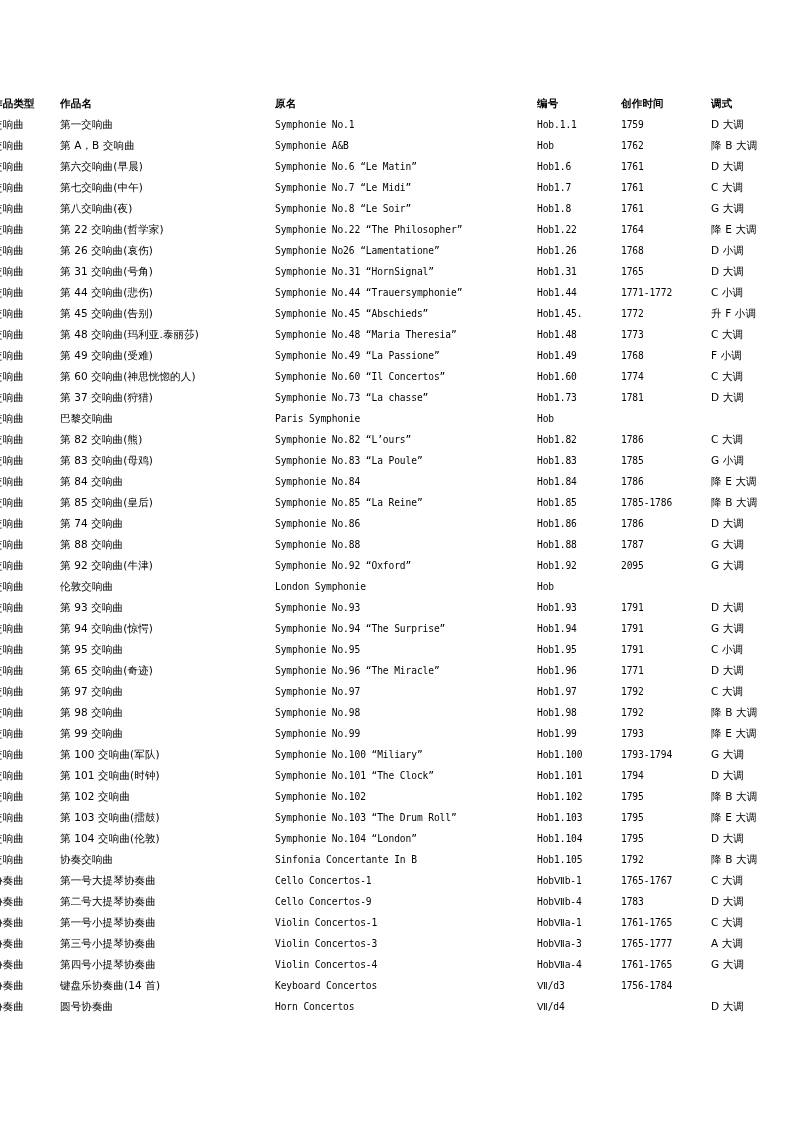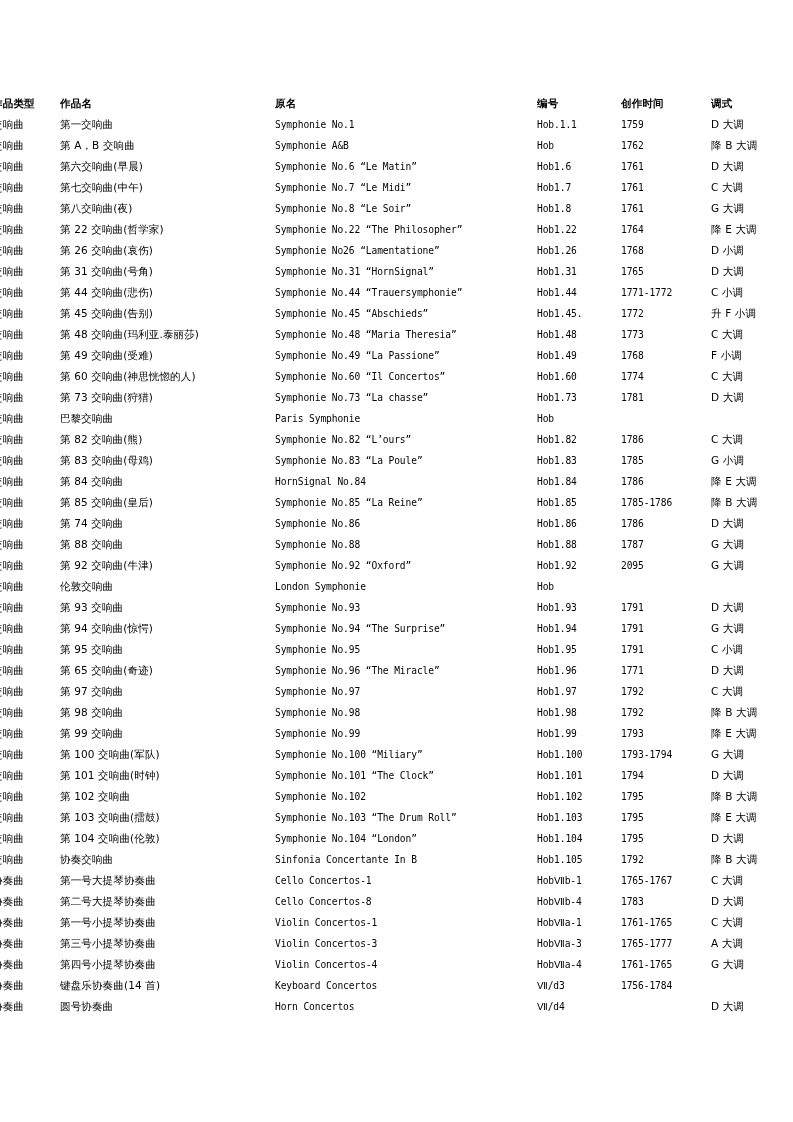--- a/index.html
+++ b/index.html
@@ -207,21 +207,21 @@
           <tr>
             <td class="cjk c-type-cell">交响曲</td>
             <td class="cjk c-name-cell">第 60 交响曲(神思恍惚的人)</td>
             <td class="latin">Symphonie No.60  “Il Concertos”</td>
             <td class="latin">Hob1.60</td>
             <td class="latin">1774</td>
             <td class="cjk">C 大调</td>
           </tr>
           <tr>
             <td class="cjk c-type-cell">交响曲</td>
-            <td class="cjk c-name-cell">第 73 交响曲(狩猎)</td>
+            <td class="cjk c-name-cell">第 37 交响曲(狩猎)</td>
             <td class="latin">Symphonie No.73  “La chasse”</td>
             <td class="latin">Hob1.73</td>
             <td class="latin">1781</td>
             <td class="cjk">D 大调</td>
           </tr>
           <tr>
             <td class="cjk c-type-cell">交响曲</td>
             <td class="cjk c-name-cell">巴黎交响曲</td>
             <td class="latin">Paris Symphonie</td>
             <td class="latin">Hob</td>
@@ -240,21 +240,21 @@
             <td class="cjk c-type-cell">交响曲</td>
             <td class="cjk c-name-cell">第 83 交响曲(母鸡)</td>
             <td class="latin">Symphonie No.83  “La Poule”</td>
             <td class="latin">Hob1.83</td>
             <td class="latin">1785</td>
             <td class="cjk">G 小调</td>
           </tr>
           <tr>
             <td class="cjk c-type-cell">交响曲</td>
             <td class="cjk c-name-cell">第 84 交响曲</td>
-            <td class="latin">HornSignal No.84</td>
+            <td class="latin">Symphonie No.84</td>
             <td class="latin">Hob1.84</td>
             <td class="latin">1786</td>
             <td class="cjk">降 E 大调</td>
           </tr>
           <tr>
             <td class="cjk c-type-cell">交响曲</td>
             <td class="cjk c-name-cell">第 85 交响曲(皇后)</td>
             <td class="latin">Symphonie No.85  “La Reine”</td>
             <td class="latin">Hob1.85</td>
             <td class="latin">1785-1786</td>
@@ -400,21 +400,21 @@
             <td class="cjk c-type-cell">协奏曲</td>
             <td class="cjk c-name-cell">第一号大提琴协奏曲</td>
             <td class="latin">Cello Concertos-1</td>
             <td class="latin">HobⅦb-1</td>
             <td class="latin">1765-1767</td>
             <td class="cjk">C 大调</td>
           </tr>
           <tr>
             <td class="cjk c-type-cell">协奏曲</td>
             <td class="cjk c-name-cell">第二号大提琴协奏曲</td>
-            <td class="latin">Cello Concertos-8</td>
+            <td class="latin">Cello Concertos-9</td>
             <td class="latin">HobⅦb-4</td>
             <td class="latin">1783</td>
             <td class="cjk">D 大调</td>
           </tr>
           <tr>
             <td class="cjk c-type-cell">协奏曲</td>
             <td class="cjk c-name-cell">第一号小提琴协奏曲</td>
             <td class="latin">Violin Concertos-1</td>
             <td class="latin">HobⅦa-1</td>
             <td class="latin">1761-1765</td>

